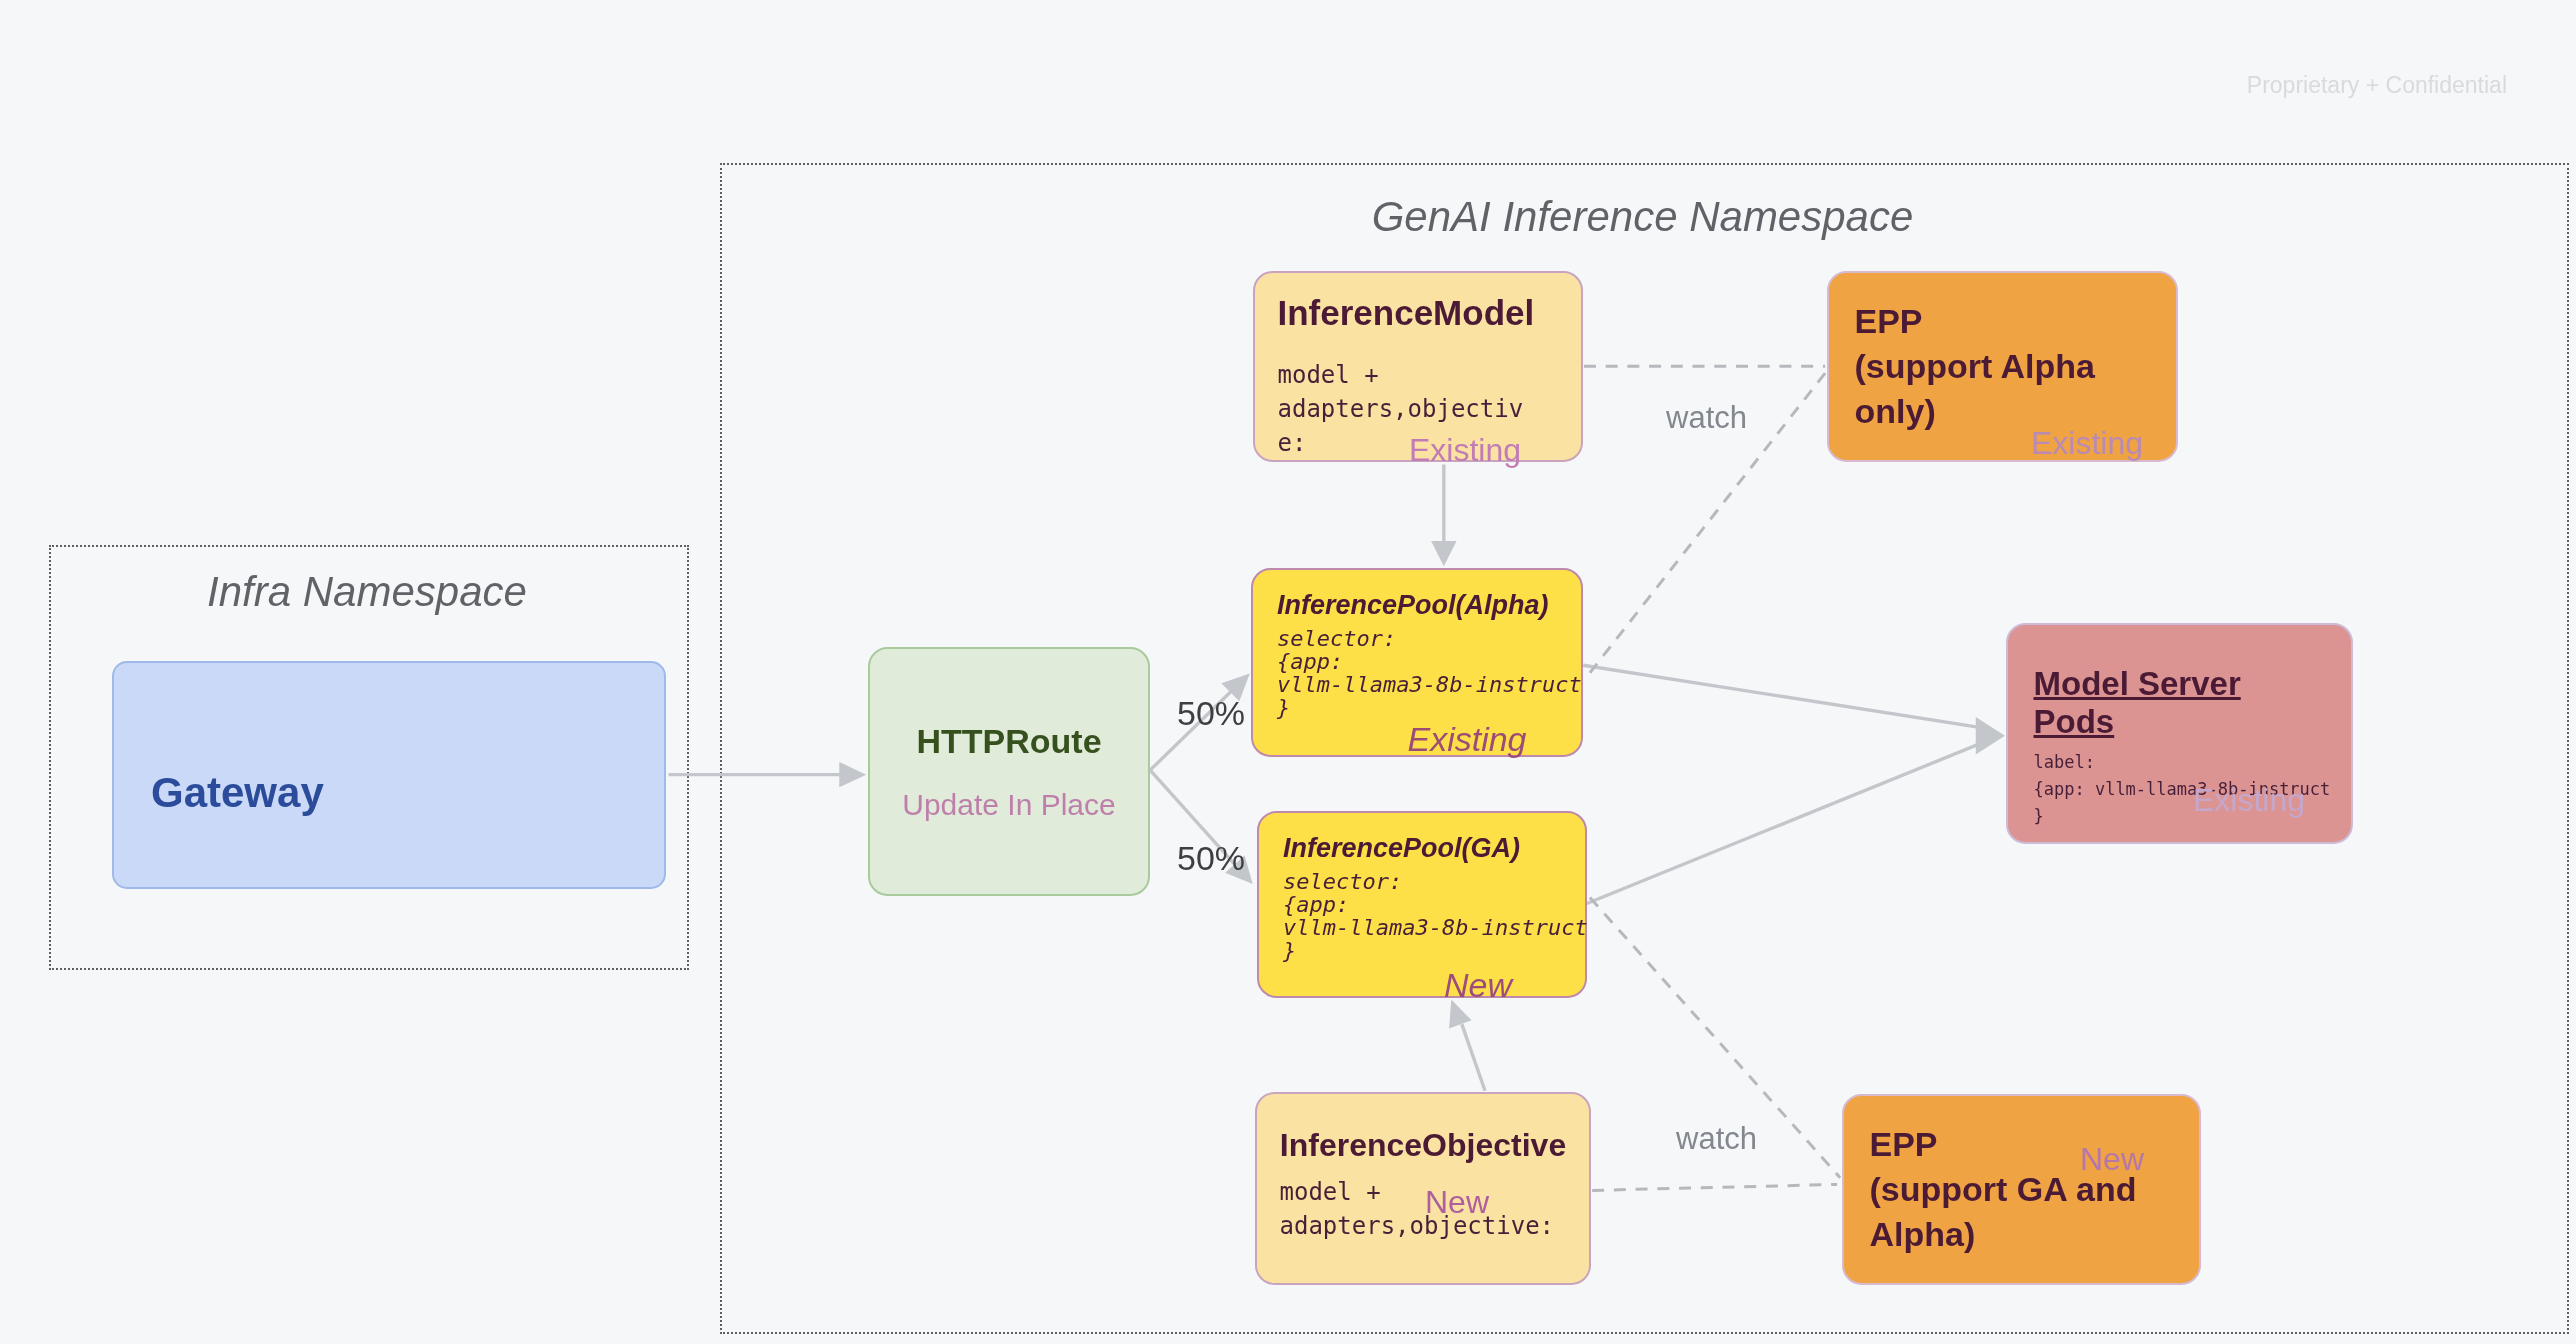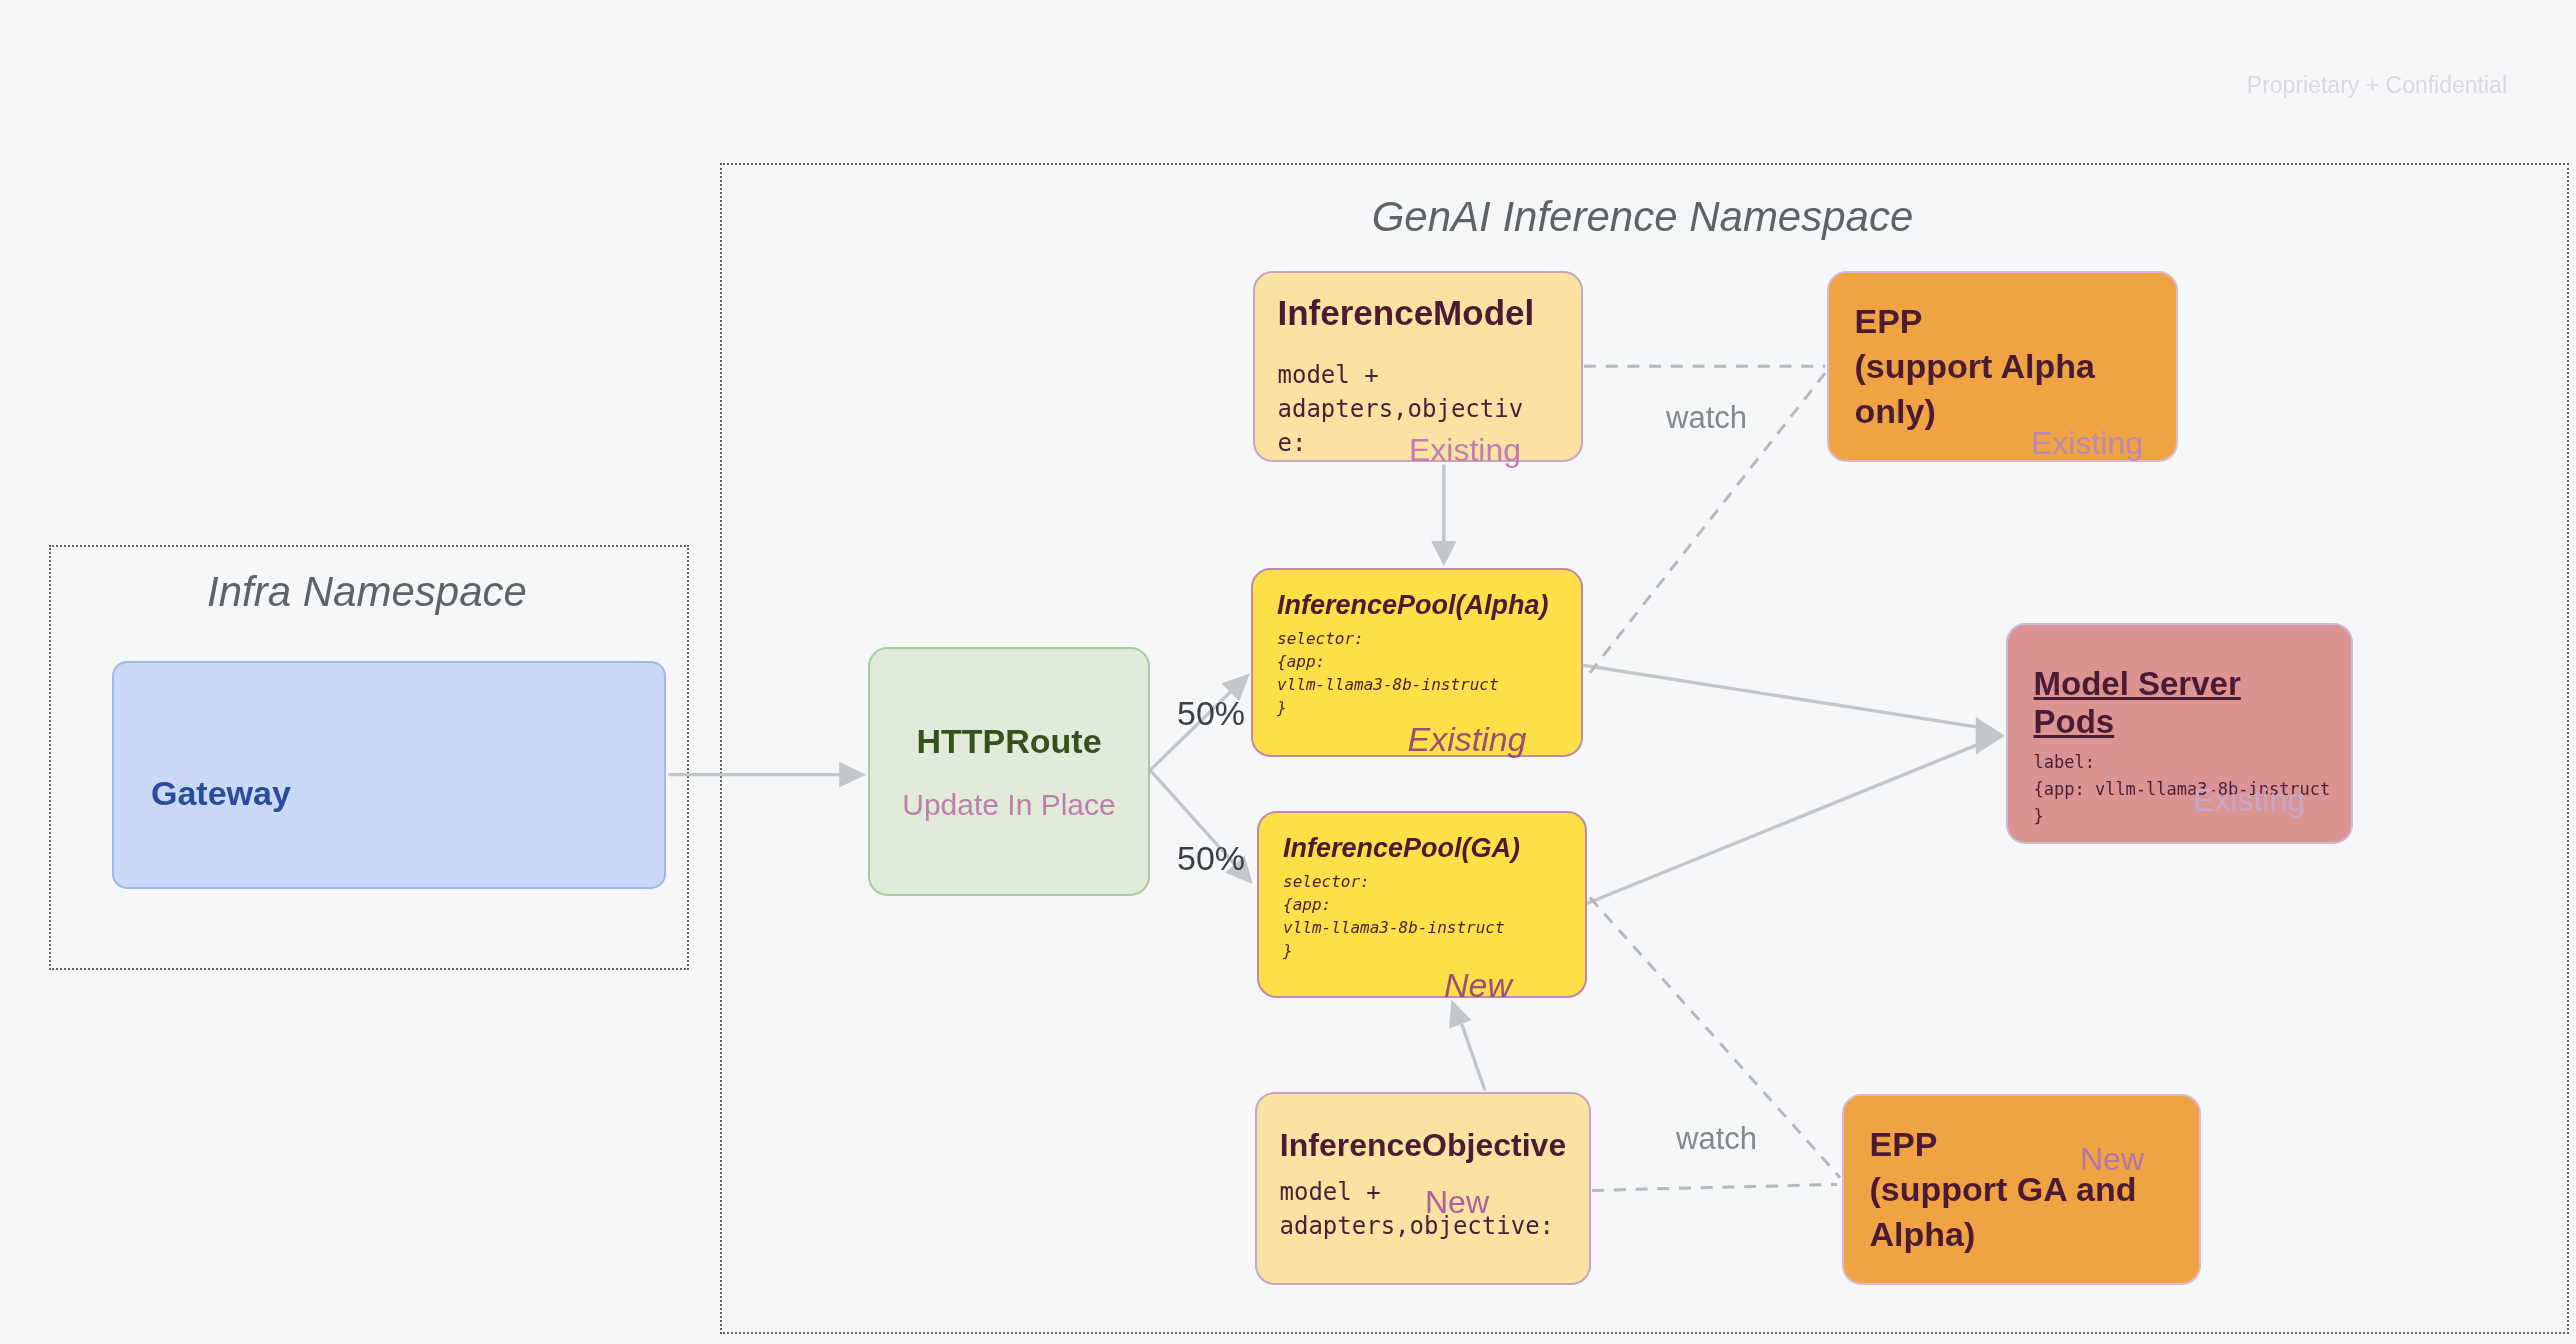--- a/index.html
+++ b/index.html
@@ -22,21 +22,21 @@
   .n-red{background:#DB9492;border-color:#CCBAD6;}
   .n-green{background:#E0ECD9;border-color:#A8CA9C;}
   .n-blue{background:#C9D9F7;border-color:#9FB9E9;}
 
   .node-title{color:#4B1A34;font-weight:bold;}
   .mono{font-family:"DejaVu Sans Mono","Liberation Mono",monospace;color:#471F38;white-space:pre;}
   .status{position:absolute;font-size:32px;}
 
   
   .gateway{left:112px;top:661px;width:554px;height:228px;border-radius:15px;display:flex;align-items:center;padding-left:37px;}
-  .gateway .node-title{color:#2B4C9B;font-size:34px;margin-top:36px;}
+  .gateway .node-title{color:#2B4C9B;font-size:42px;margin-top:36px;}
 
   
   .httproute{left:868px;top:647px;width:282px;height:249px;display:flex;flex-direction:column;align-items:center;justify-content:center;gap:27px;}
   .httproute .node-title{color:#36511E;font-size:34px;}
   .httproute .subtitle{color:#BF7FAC;font-size:30px;}
 
   
   .inference-model{left:1253px;top:271px;width:330px;height:191px;padding:19.5px 22.5px;}
   .inference-model .node-title{font-size:35px;margin-bottom:25px;}
   .inference-model .mono{font-size:24px;line-height:34px;}
@@ -44,21 +44,21 @@
 
   
   .epp-alpha{left:1827px;top:271px;width:351px;height:191px;display:flex;flex-direction:column;justify-content:center;padding-left:25.5px;}
   .epp-alpha .node-title{font-size:34px;line-height:45px;}
   .epp-alpha .status{right:33px;top:152px;color:#B98AB4;}
 
   
   .pool-alpha{left:1251px;top:568px;width:332px;height:189px;padding:19.5px 24px;}
   .pool-ga{left:1257px;top:811px;width:330px;height:187px;padding:19.5px 24px;}
   .pool-alpha .node-title,.pool-ga .node-title{font-size:27px;margin-bottom:6px;}
-  .pool-alpha .mono,.pool-ga .mono{font-size:16px;line-height:23px;}
+  .pool-alpha .mono,.pool-ga .mono{font-size:22px;line-height:23px;}
   .pool-alpha .status{left:214px;top:150px;transform:translateX(-50%);color:#9B4D78;font-size:34px;}
   .pool-ga .status{left:219px;top:153px;transform:translateX(-50%);color:#9D4D7B;font-size:34px;}
 
   
   .pods{left:2006px;top:623px;width:347px;height:221px;padding:40px 22.5px 0 25.5px;}
   .pods .node-title{font-size:33px;margin-bottom:7.5px;text-decoration:underline;}
   .pods .mono{font-size:17px;line-height:27px;}
   .pods .status{right:46px;top:157px;color:#C5A7CB;}
 
   

